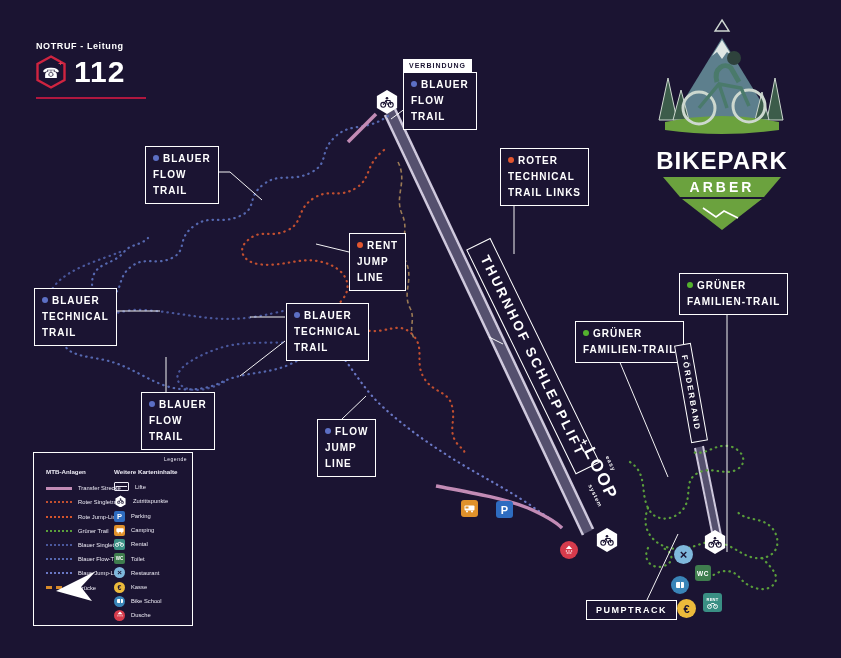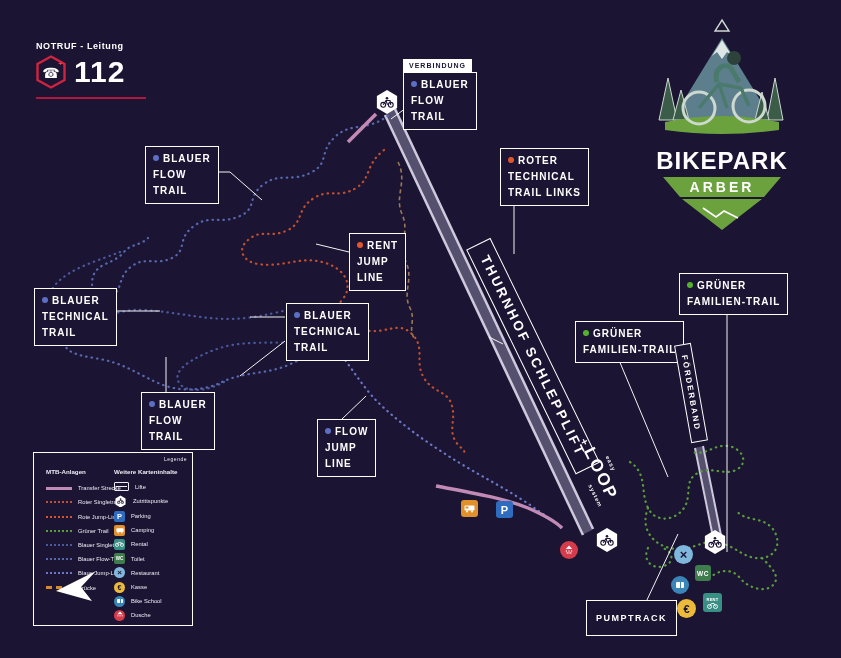--- a/index.html
+++ b/index.html
@@ -29,21 +29,21 @@
     transform:translate(-50%,-50%) rotate(64deg);white-space:nowrap;z-index:3;}
   .loop-plus{font-size:11px;font-weight:800;vertical-align:middle;}
   .loop-word{font-size:17px;font-weight:800;letter-spacing:2px;vertical-align:middle;}
   .loop-easy{position:absolute;top:-7px;left:26px;font-size:5.5px;letter-spacing:1px;font-weight:700;}
   .loop-system{position:absolute;bottom:-7px;left:44px;font-size:5.5px;letter-spacing:1px;font-weight:700;}
   .fb-label{position:absolute;left:691px;top:393px;
     transform:translate(-50%,-50%) rotate(80deg);
     border:1.5px solid #fff;background:#1b1432;padding:3px 10px;
     font-size:8px;font-weight:800;letter-spacing:2px;white-space:nowrap;z-index:3;}
   .pt-label{position:absolute;left:586px;top:600px;border:1.5px solid #fff;background:#1b1432;
-    padding:12px 9px;font-size:9px;font-weight:700;letter-spacing:1.5px;white-space:nowrap;z-index:3;}
+    padding:4px 9px;font-size:9px;font-weight:700;letter-spacing:1.5px;white-space:nowrap;z-index:3;}
 
   
   .emg{position:absolute;left:36px;top:41px;z-index:3;}
   .emg-head{font-size:9px;font-weight:800;letter-spacing:.6px;}
   .emg-row{display:flex;align-items:center;margin-top:4px;}
   .emg-hex{position:relative;width:30px;height:34px;margin-right:8px;}
   .emg-phone{position:absolute;left:50%;top:52%;transform:translate(-50%,-50%);
              font-size:14px;color:#fff;}
   .emg-plus{position:absolute;right:3px;top:4px;font-size:8px;font-weight:800;color:#e23b52;}
   .emg-num{font-size:30px;font-weight:800;letter-spacing:1px;line-height:1;}

